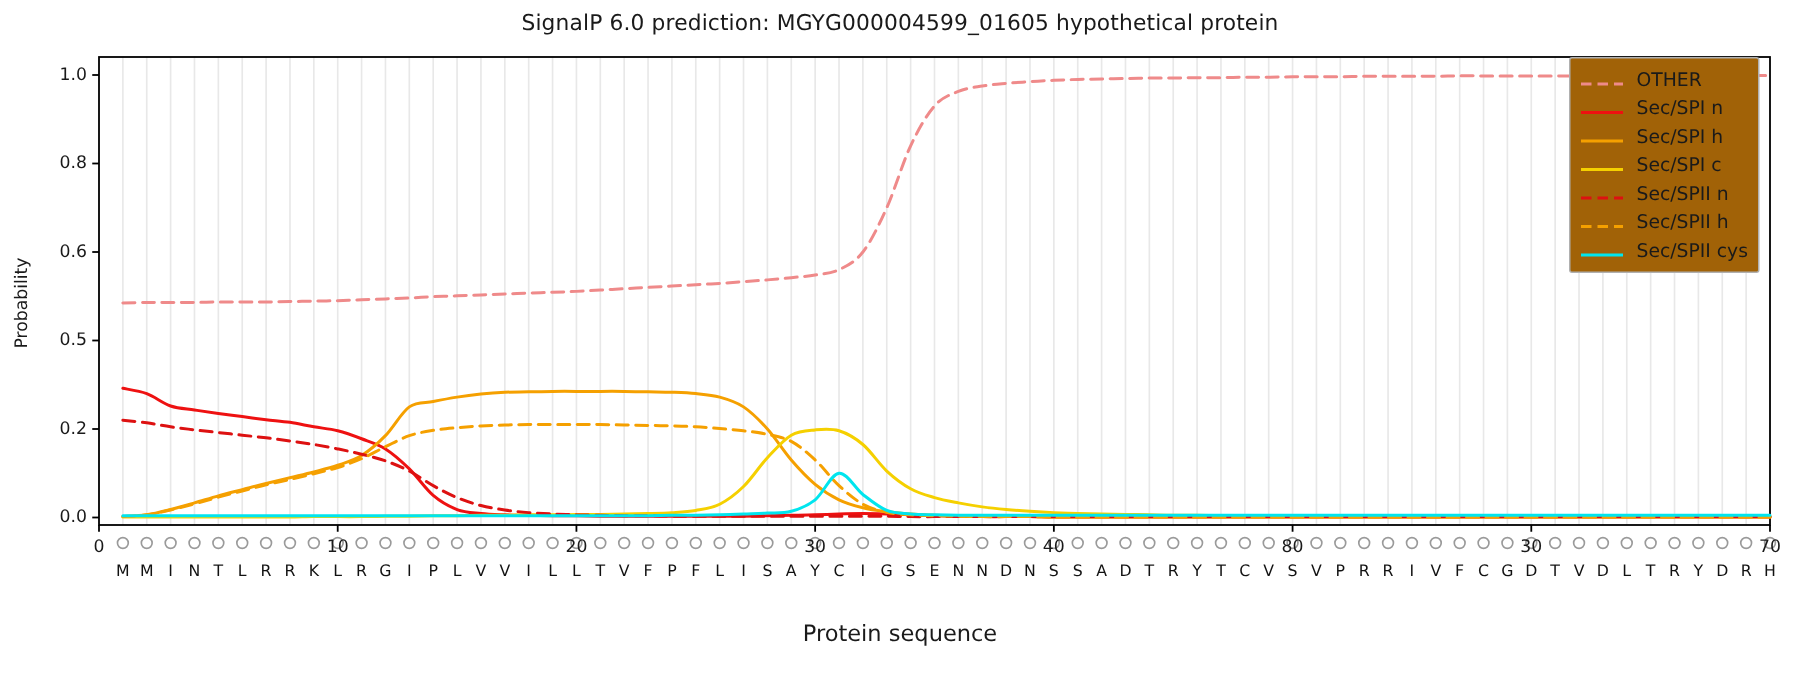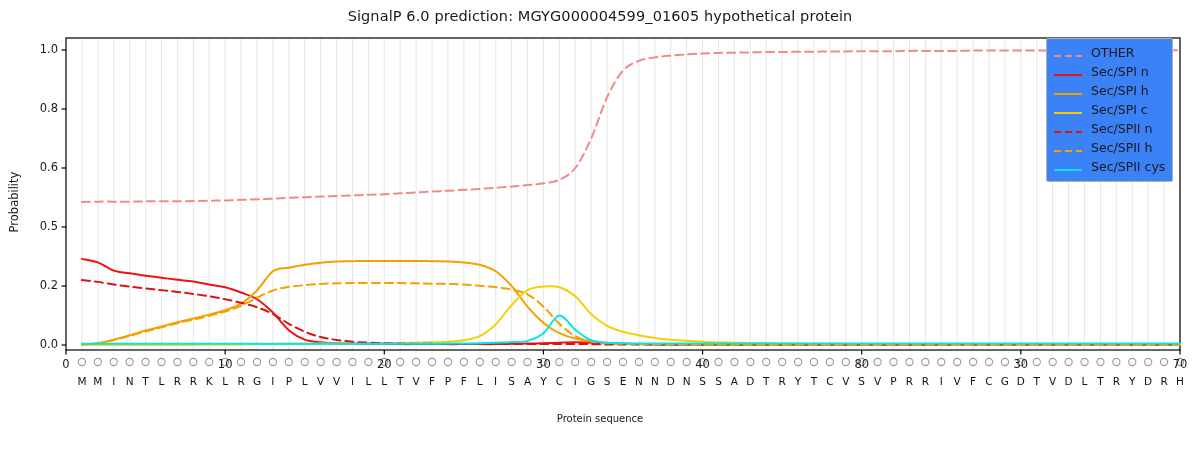--- a/index.html
+++ b/index.html
@@ -13,26 +13,26 @@
     position:absolute;left:0;top:8px;width:1200px;text-align:center;
     font-size:14.5px;color:#1a1a1a;letter-spacing:0.1px;
   }
   .ylabel{
     position:absolute;left:-96px;top:195px;width:220px;text-align:center;
     font-size:11.5px;color:#1a1a1a;
     transform:rotate(-90deg);transform-origin:center center;
   }
   .xlabel{
     position:absolute;left:0;top:413px;width:1200px;text-align:center;
-    font-size:10px;color:#1a1a1a;
+    font-size:15px;color:#1a1a1a;
   }
   #plotsvg{position:absolute;left:0;top:0;}
   .legend-box{
     position:absolute;left:1046px;top:38px;
-    background:#3b82f6;border:1px solid #b0b0b0;border-radius:2px;
+    background:#a16207;border:1px solid #b0b0b0;border-radius:2px;
     padding:4px 7px 5px 6px;
   }
   .legend-row{display:flex;align-items:center;height:19px;}
   .legend-swatch{width:30px;height:12px;margin-right:8px;flex:0 0 30px;}
   .legend-label{font-size:12.5px;color:#1a1a1a;white-space:nowrap;line-height:19px;}
   .tick-label-y{position:absolute;font-size:11.5px;color:#1a1a1a;text-align:right;}
   .tick-label-x{position:absolute;font-size:11.5px;color:#1a1a1a;text-align:center;}
   .seq-letter{position:absolute;font-size:10.5px;color:#111;text-align:center;}
 </style>
 </head>

